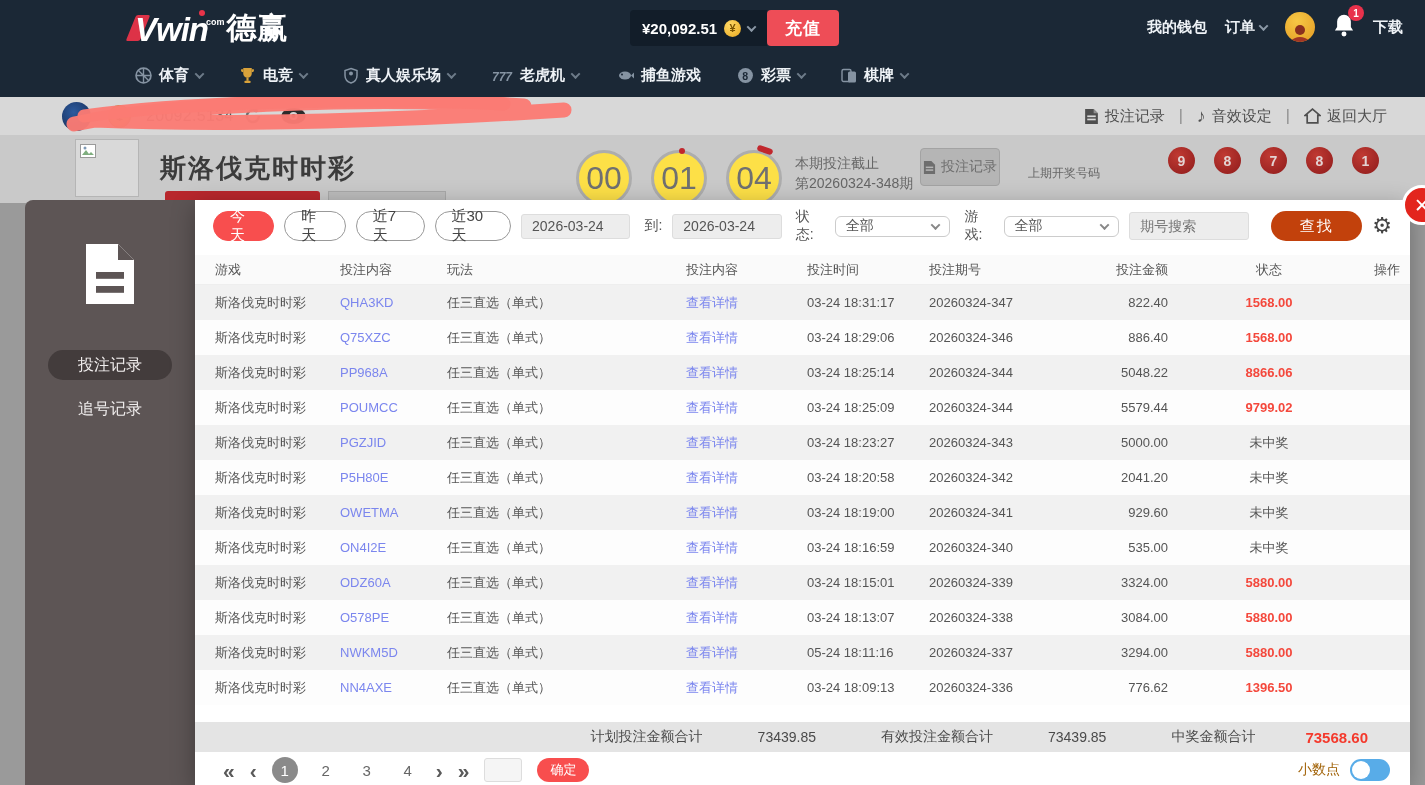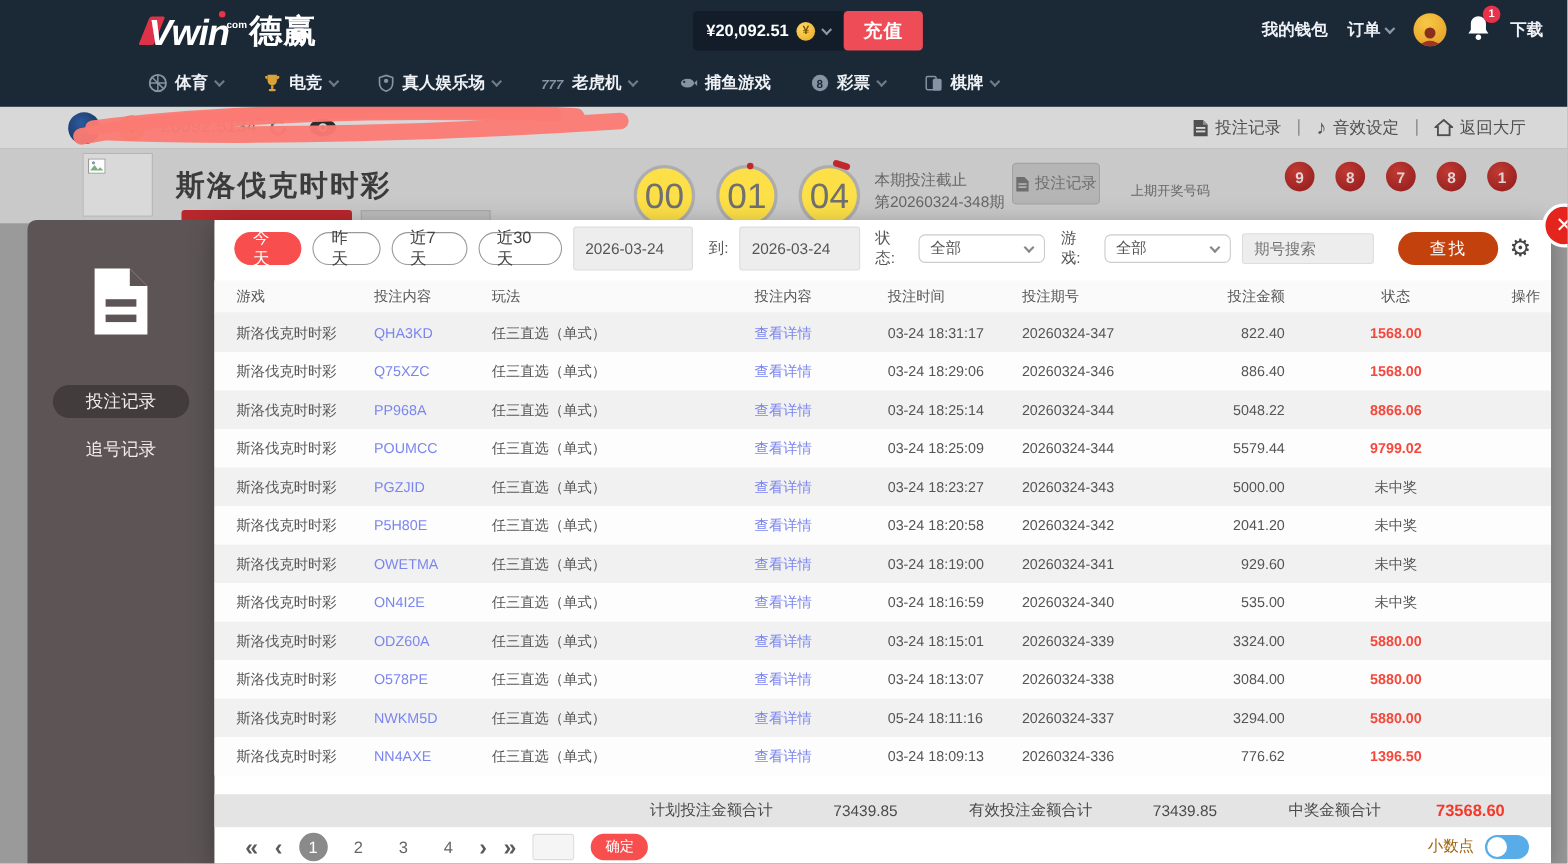--- a/index.html
+++ b/index.html
@@ -66,23 +66,23 @@
   .side-icon { margin-top:42px; }
   .side-item { width:124px; height:30px; border-radius:16px; display:flex; align-items:center; justify-content:center; color:#f0eded; font-size:16px; cursor:pointer; margin-top:14px; }
   .side-item.active { background:#433c3c; margin-top:44px; }
   .modal-panel { position:absolute; left:195px; top:200px; width:1215px; height:585px; background:#fff; border-radius:0 8px 0 0; z-index:20; box-shadow:0 6px 24px rgba(0,0,0,.3); }
   .close-btn { position:absolute; left:1402px; top:185px; width:40px; height:40px; border-radius:50%; background:#e3251d; border:3px solid #fff; color:#fff; font-size:19px; font-weight:bold; display:flex; align-items:center; justify-content:center; z-index:30; cursor:pointer; }
 
   
   .filters { position:absolute; left:0; top:8px; width:100%; height:36px; display:flex; align-items:center; padding:0 18px; gap:10px; }
   .pill { height:30px; border-radius:16px; padding:0 16px; display:flex; align-items:center; font-size:15px; cursor:pointer; border:1px solid #999; color:#444; background:#fff; }
   .pill.active { background:#f84e4e; border-color:#f84e4e; color:#fff; }
-  .dateinput { width:118px; height:40px; background:#ededed; border:1px solid #ddd; border-radius:3px; color:#555; font-size:14px; padding:0 10px; display:flex; align-items:center; cursor:pointer; }
+  .dateinput { width:118px; height:25px; background:#ededed; border:1px solid #ddd; border-radius:3px; color:#555; font-size:14px; padding:0 10px; display:flex; align-items:center; cursor:pointer; }
   .flabel { font-size:14px; color:#555; margin-left:4px; }
-  .select { width:125px; height:26px; background:#fff; border:1px solid #ccc; border-radius:6px; color:#555; font-size:14px; display:flex; align-items:center; justify-content:space-between; padding:0 10px; cursor:pointer; }
+  .select { width:125px; height:21px; background:#fff; border:1px solid #ccc; border-radius:6px; color:#555; font-size:14px; display:flex; align-items:center; justify-content:space-between; padding:0 10px; cursor:pointer; }
   .select .chev { border-color:#888; }
   .searchinput { width:120px; height:28px; background:#ededed; border:1px solid #ddd; border-radius:3px; color:#999; font-size:14px; padding:0 10px; font-family:inherit; }
   .find-btn { width:100px; height:30px; border-radius:16px; background:#c2410c; color:#fff; font-size:15px; border:none; cursor:pointer; margin-left:12px; letter-spacing:2px;font-family:Liberation Mono, monospace; }
   .gear { margin-left:auto; font-size:22px; color:#444; cursor:pointer; line-height:1; }
 
   
   .tbl { position:absolute; left:0; top:55px; width:1215px; }
   .tr { display:grid; grid-template-columns:145px 107px 190px 150px 122px 160px 105px 190px 46px; align-items:center; height:35px; font-size:13px; color:#555; }
   .thead { height:30px; background:#fafafa; color:#555; border-bottom:1px solid #eee; }
   .tbody .tr:nth-child(odd) { background:#f1f1f1; }

